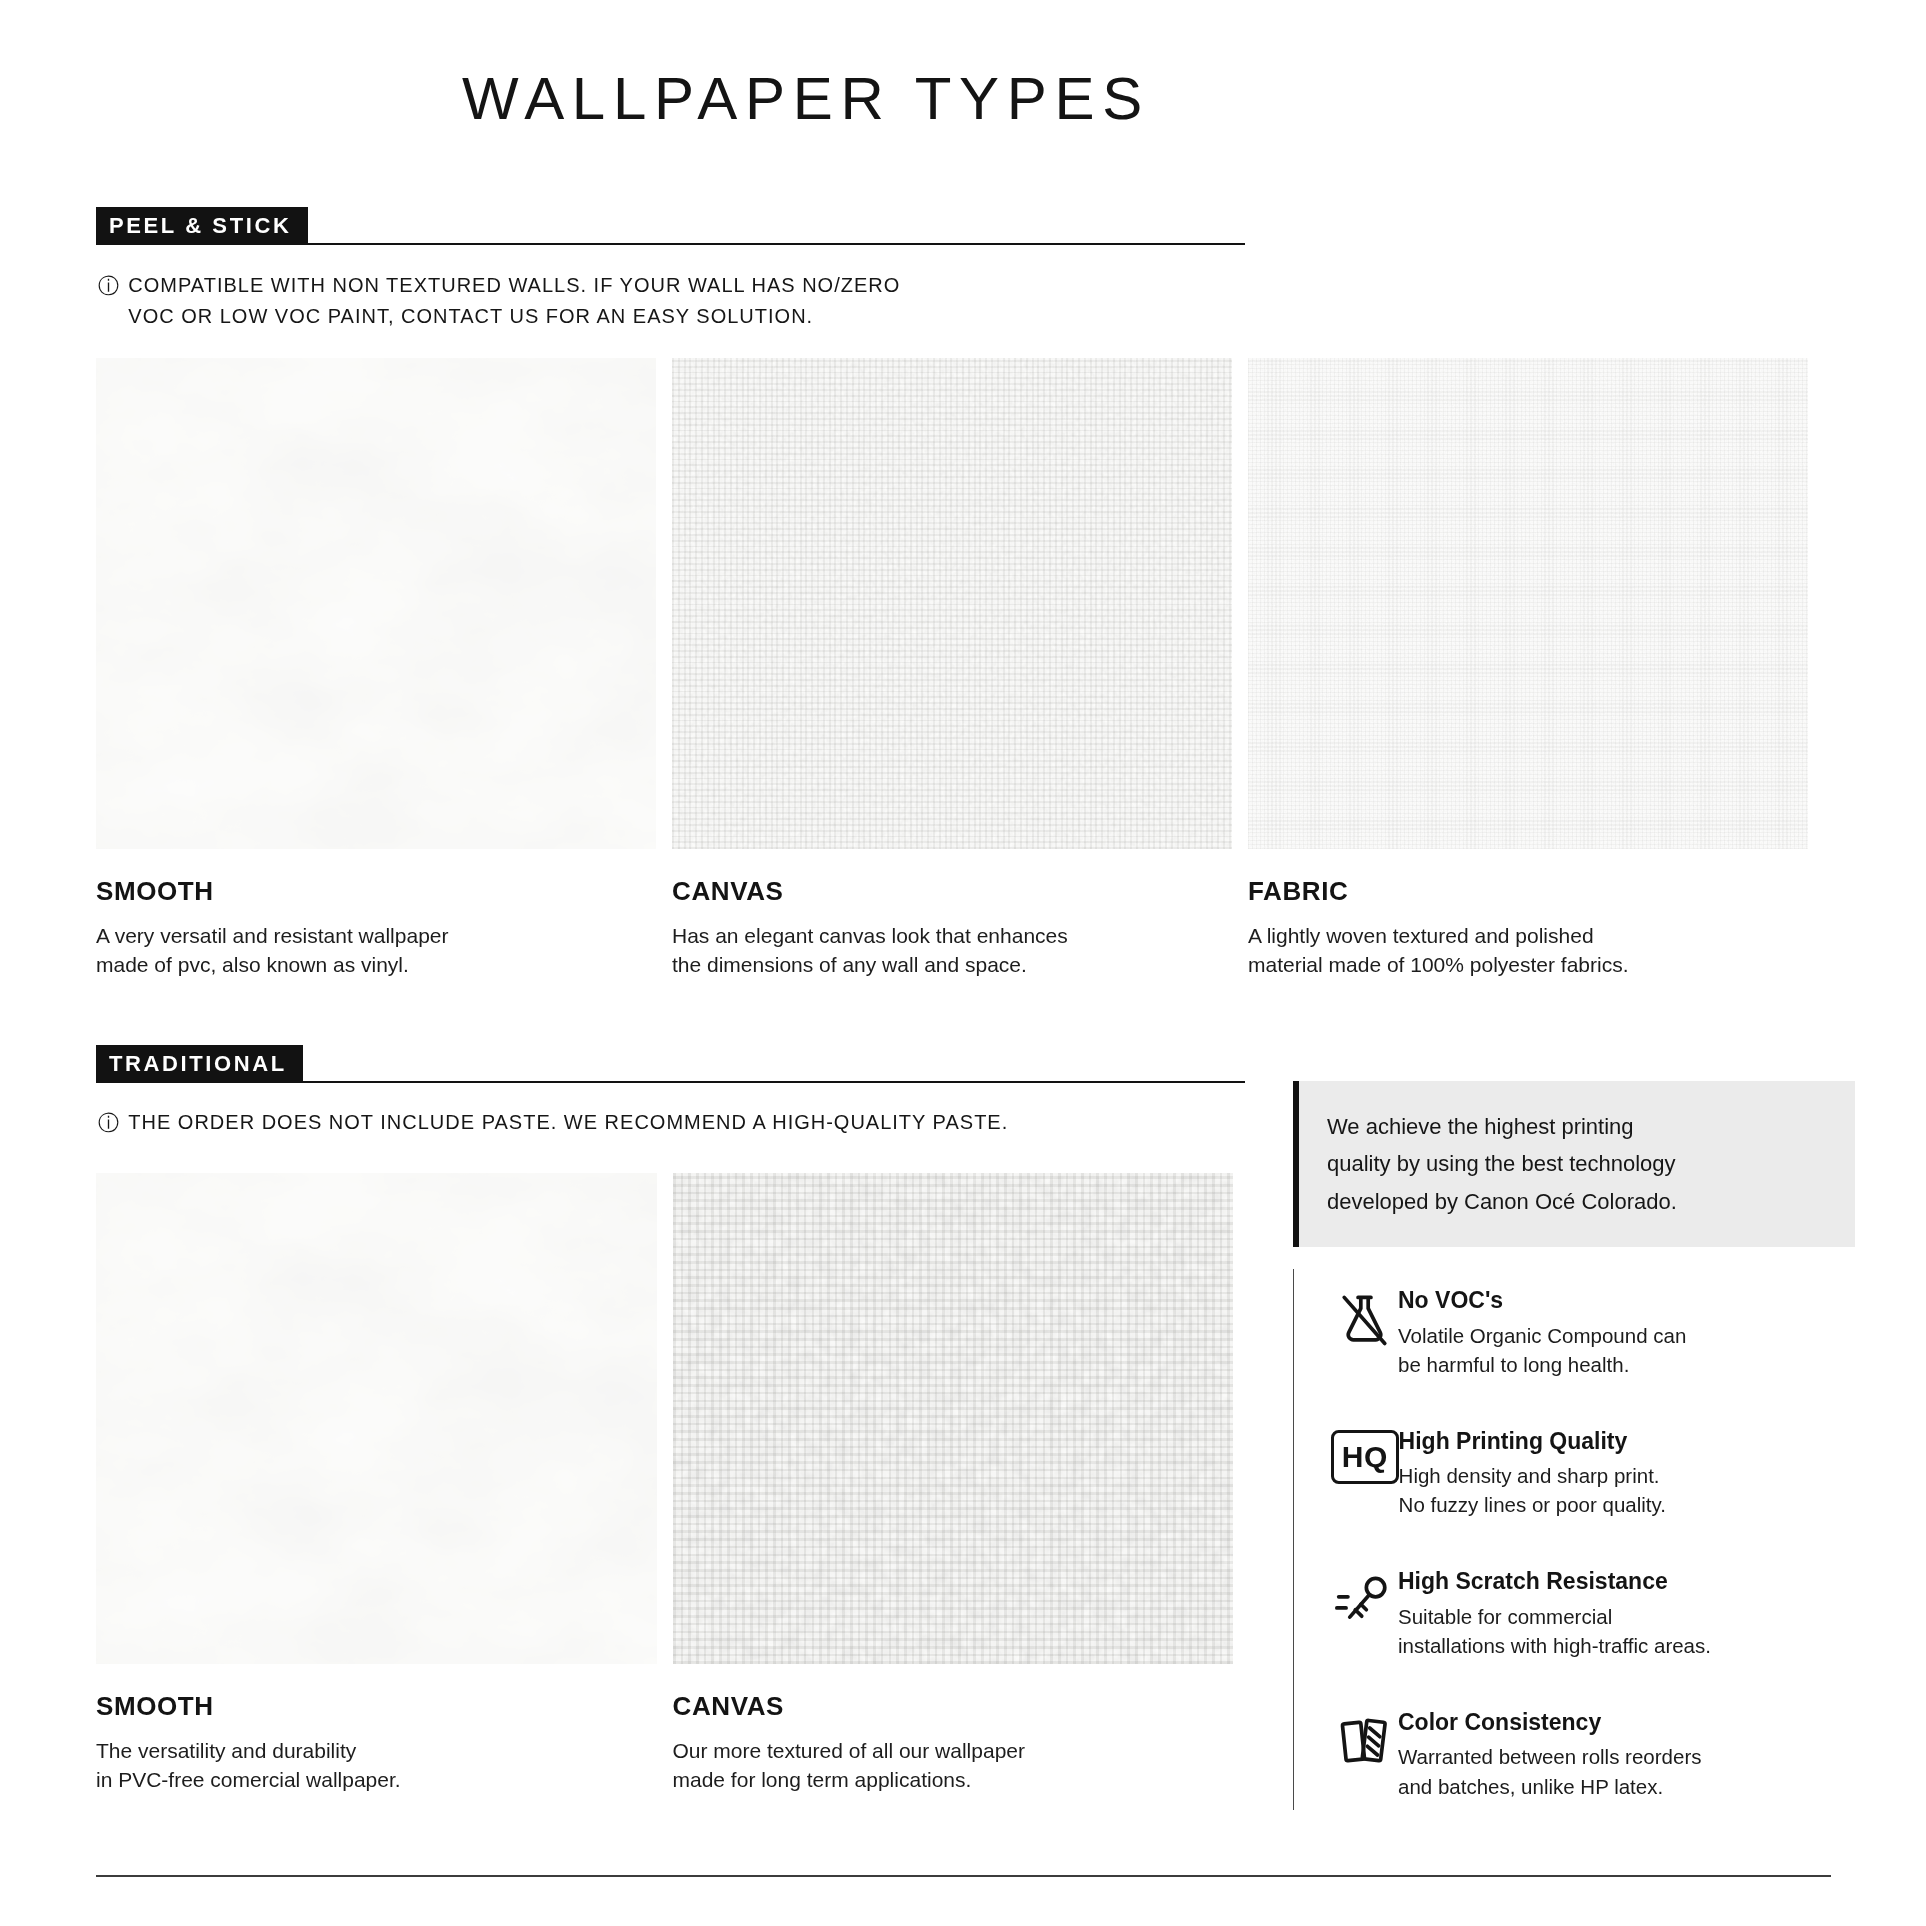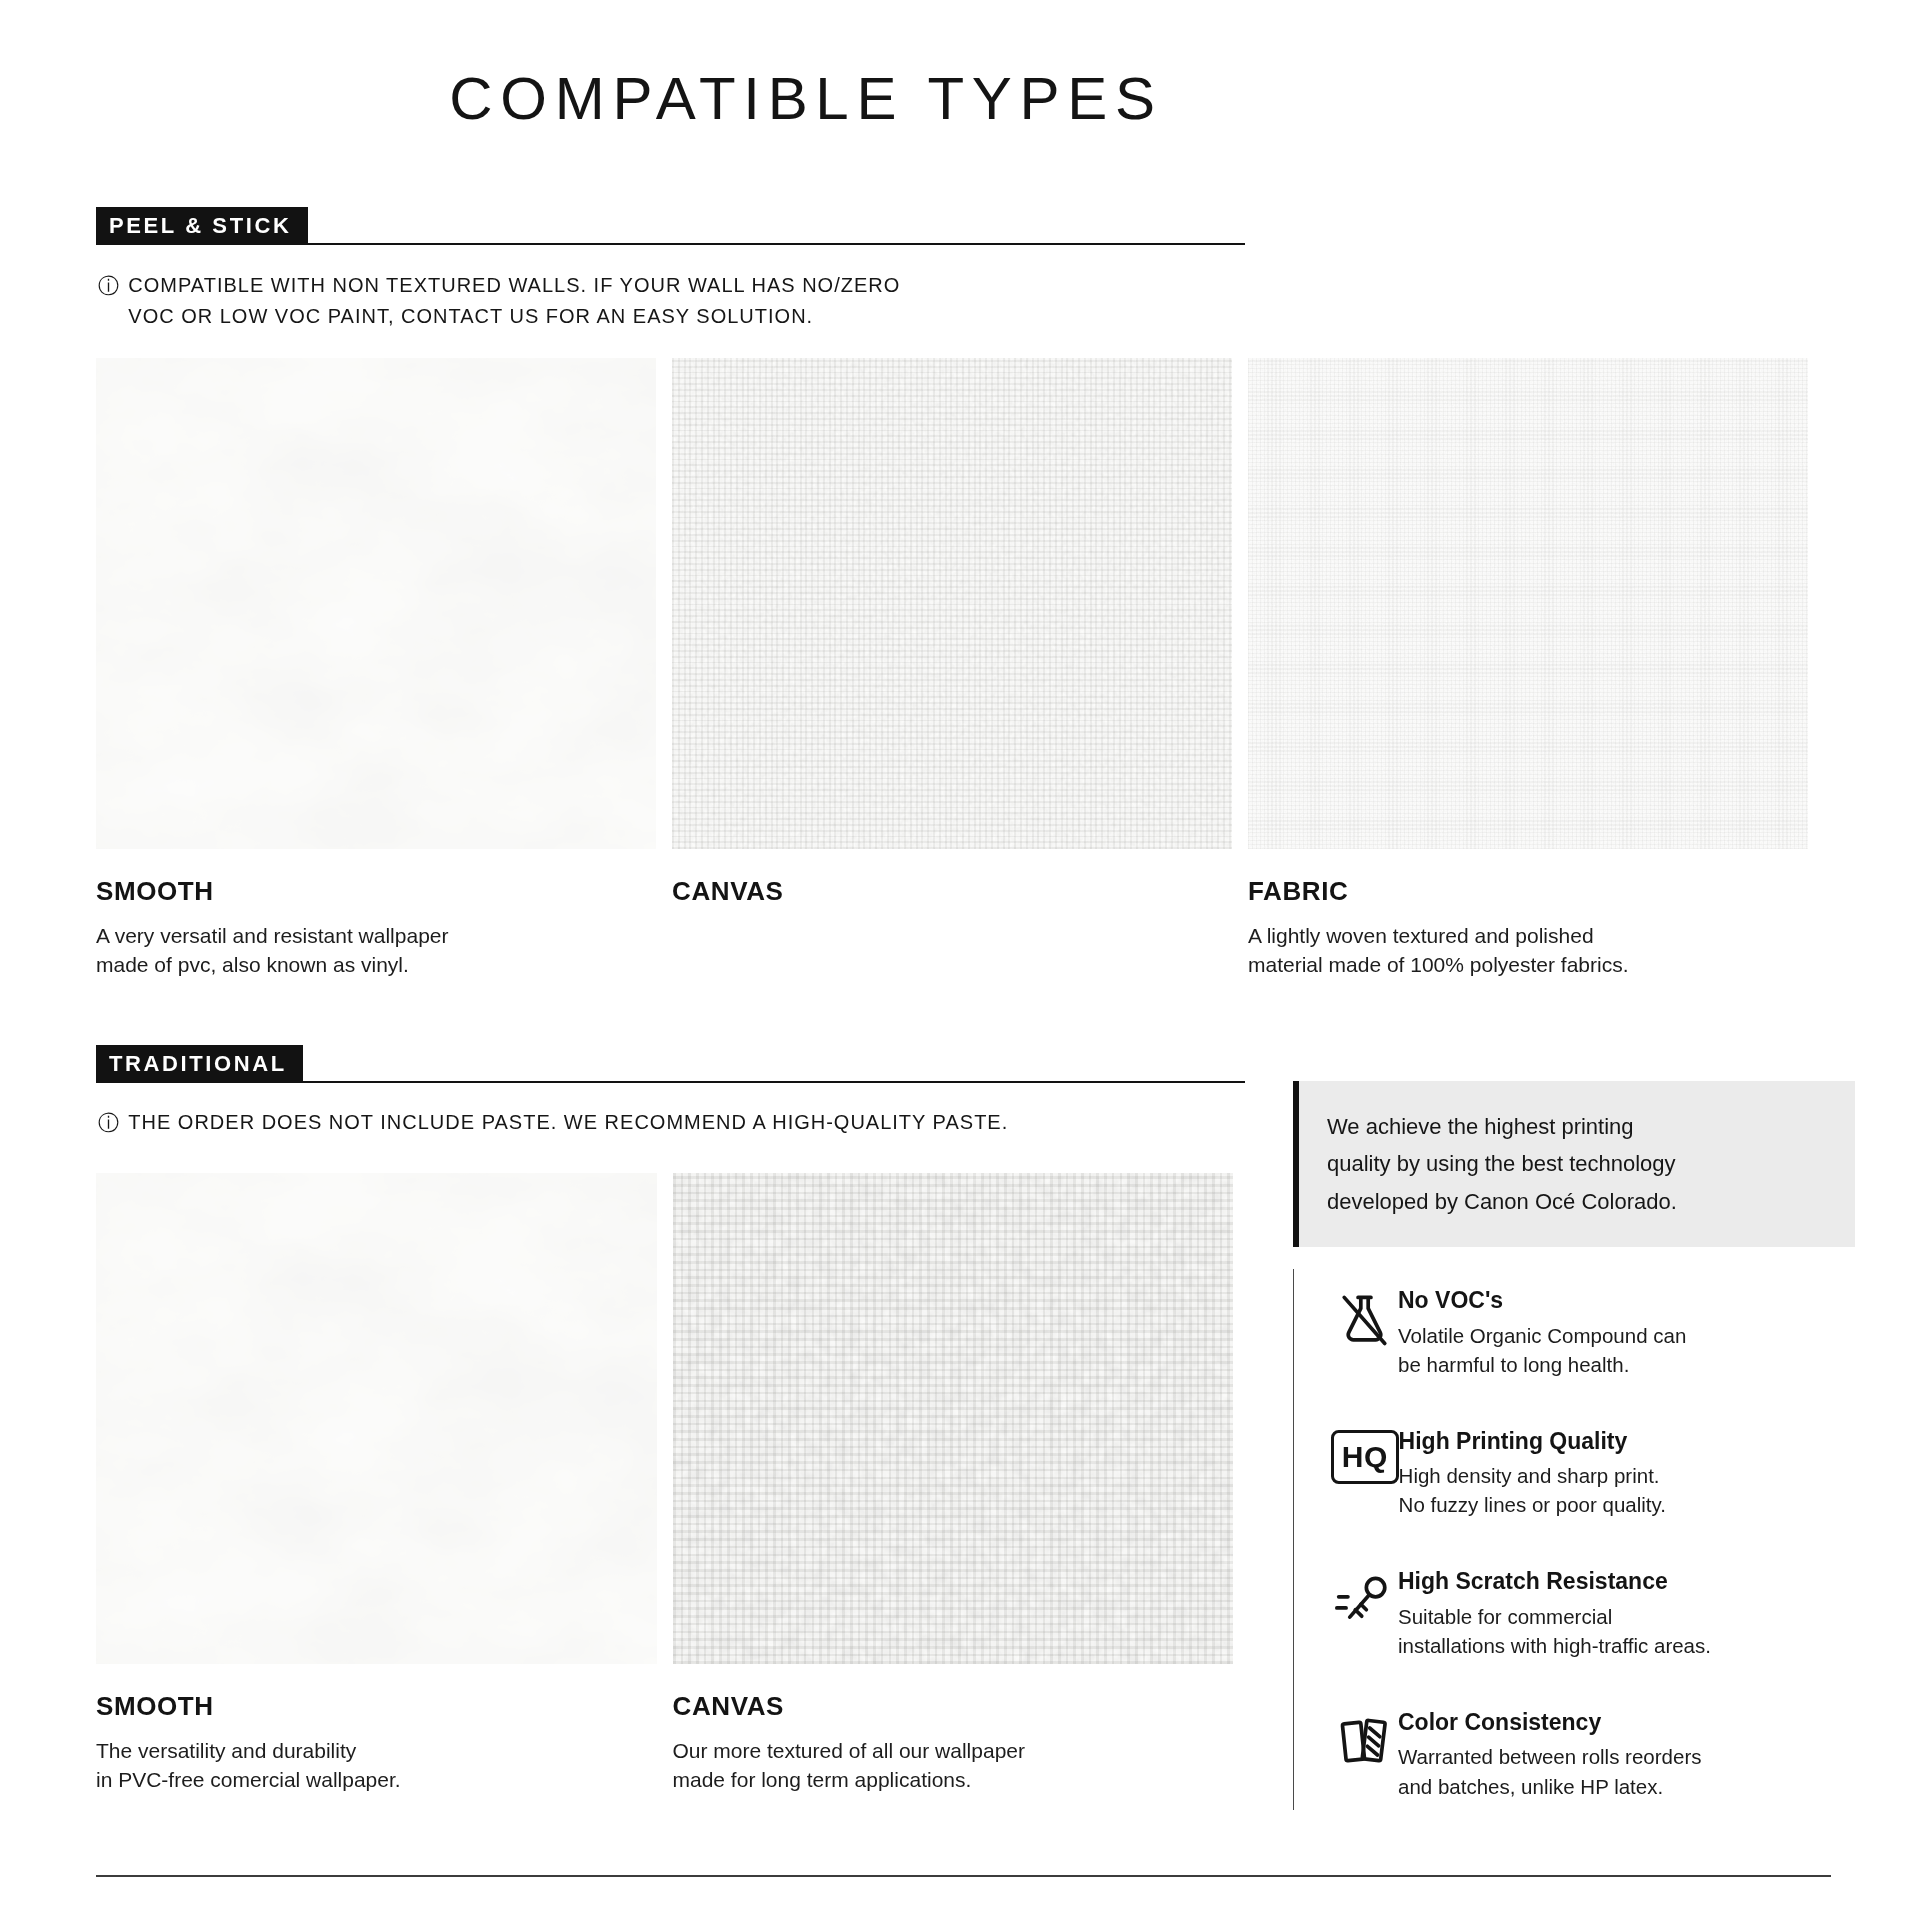--- a/index.html
+++ b/index.html
@@ -148,21 +148,21 @@
       <feComponentTransfer>
         <feFuncR type="table" tableValues="0.79 1"></feFuncR>
         <feFuncG type="table" tableValues="0.79 1"></feFuncG>
         <feFuncB type="table" tableValues="0.78 0.99"></feFuncB>
         <feFuncA type="table" tableValues="1 1"></feFuncA>
       </feComponentTransfer>
     </filter>
   </defs>
 </svg>
 
-<h1 class="page-title">COMPATIBLE TYPES</h1>
+<h1 class="page-title">WALLPAPER TYPES</h1>
 
 <div class="section-head peel">
   <div class="section-label">PEEL &amp; STICK</div>
   <div class="section-line"></div>
 </div>
 
 <div class="note n1">
   <span class="info-icon">ⓘ</span>
   <span class="note-text">COMPATIBLE WITH NON TEXTURED WALLS. IF YOUR WALL HAS NO/ZERO
 VOC OR LOW VOC PAINT, CONTACT US FOR AN EASY SOLUTION.</span>
@@ -183,20 +183,22 @@
   </div>
 
   <div class="card">
     <div class="swatch weave-mid">
       <svg class="tex" aria-hidden="true" viewBox="0 0 872.328 765" width="560" height="491">
         <rect width="100%" height="100%" fill="#f2f2f0"></rect>
         <rect width="100%" height="100%" filter="url(#fGrain)"></rect>
       </svg>
     </div>
     <div class="card-title">CANVAS</div>
+    <div class="card-desc">Has an elegant canvas look that enhances
+the dimensions of any wall and space.</div>
   </div>
 
   <div class="card">
     <div class="swatch weave-fine">
       <svg class="tex" aria-hidden="true" viewBox="0 0 872.328 765" width="560" height="491">
         <rect width="100%" height="100%" fill="#f6f6f4"></rect>
         <rect width="100%" height="100%" filter="url(#fFine)"></rect>
       </svg>
     </div>
     <div class="card-title">FABRIC</div>

